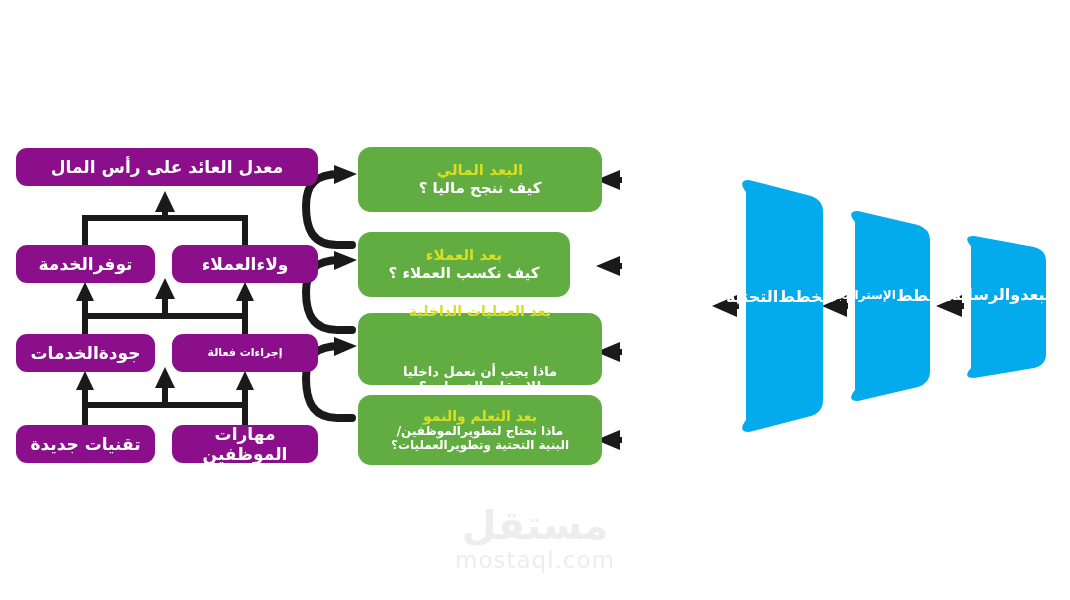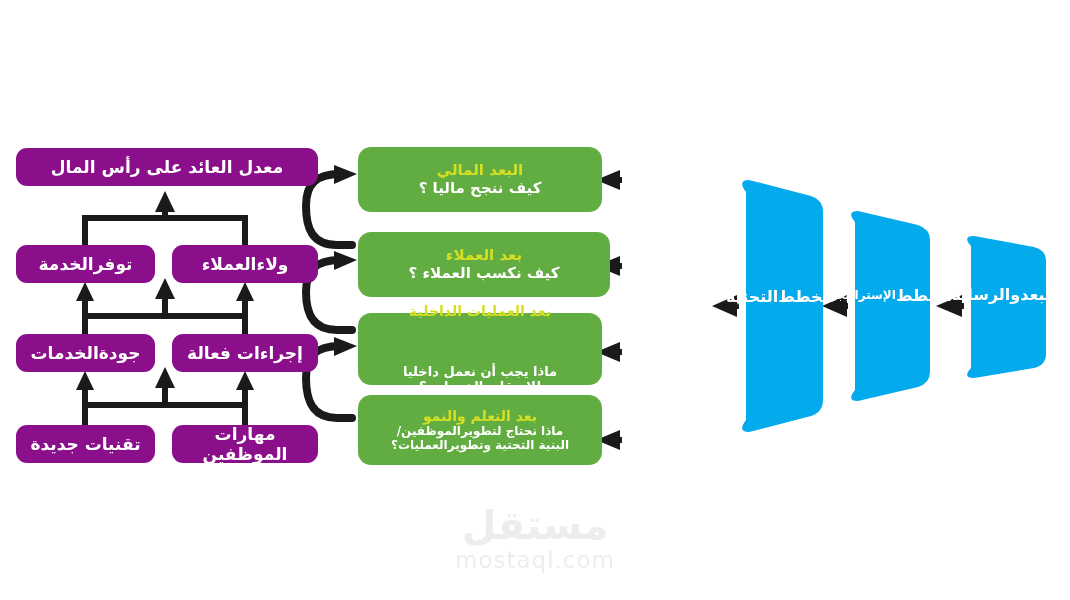--- a/index.html
+++ b/index.html
@@ -160,36 +160,36 @@
     <span class="lbl" style="font-size:17px;">توفرالخدمة</span>
   </div>
   <div class="node purple" style="left:172px;top:245px;width:146px;height:38px;">
     <span class="lbl" style="font-size:17px;">ولاءالعملاء</span>
   </div>
 
   <div class="node purple" style="left:16px;top:334px;width:139px;height:38px;">
     <span class="lbl" style="font-size:17px;text-align:center;">جودةالخدمات</span>
   </div>
   <div class="node purple" style="left:172px;top:334px;width:146px;height:38px;">
-    <span class="lbl" style="font-size:17px;">إجراءات فعالة</span>
+    <span class="lbl" style="font-size:11px;">إجراءات فعالة</span>
   </div>
 
   <div class="node purple" style="left:16px;top:425px;width:139px;height:38px;">
     <span class="lbl" style="font-size:17px;">تقنيات جديدة</span>
   </div>
   <div class="node purple" style="left:172px;top:425px;width:146px;height:38px;">
     <span class="lbl" style="font-size:17px;">مهارات الموظفين</span>
   </div>
 
   <div class="node green" style="left:358px;top:147px;width:244px;height:65px;">
     <span class="g-title" style="font-size:15px;">البعد المالي</span>
     <span class="g-sub" style="font-size:15px;white-space:pre-line;">كيف ننجح ماليا ؟</span>
   </div>
 
-  <div class="node green" style="left:358px;top:232px;width:252px;height:65px;">
+  <div class="node green" style="left:358px;top:232px;width:212px;height:65px;">
     <span class="g-title" style="font-size:15px;">بعد العملاء</span>
     <span class="g-sub" style="font-size:15px;white-space:pre-line;">كيف نكسب العملاء ؟</span>
   </div>
 
   <div class="node green" style="left:358px;top:313px;width:244px;height:72px;">
     <span class="g-title" style="font-size:14px;">بعد العمليات الداخلية</span>
     <span class="g-sub" style="font-size:13px;white-space:pre-line;margin-top:44px;">ماذا يجب أن نعمل داخليا
 للإرتقاء بالخدمات ؟</span>
   </div>
 

